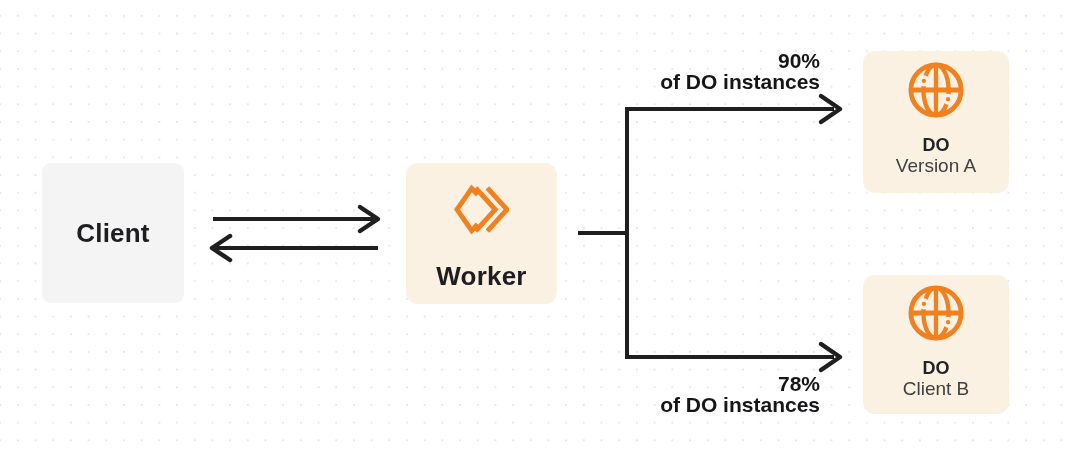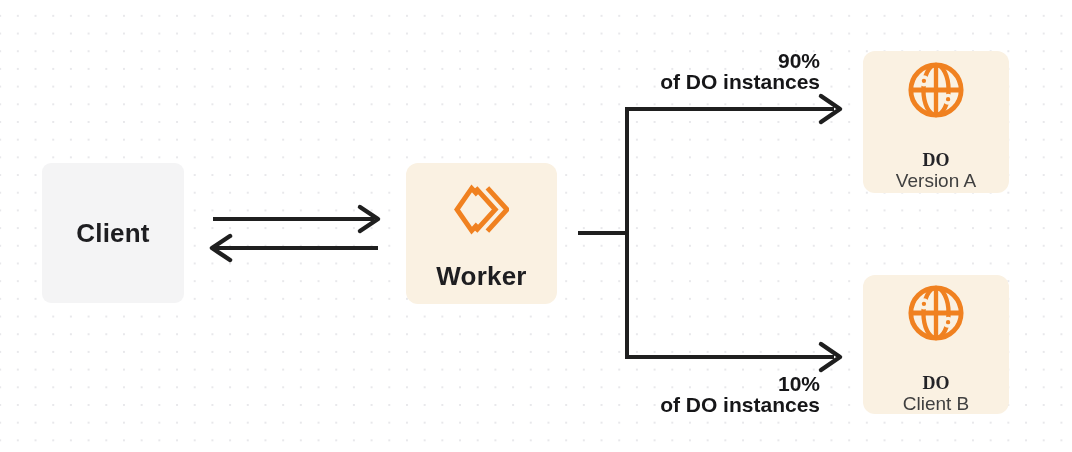--- a/index.html
+++ b/index.html
@@ -66,26 +66,25 @@
     padding-top: 9px;
   }
   .node-title {
     font-size: 26px;
     font-weight: 700;
     letter-spacing: 0.2px;
     color: #1e1e21;
   }
   .worker-label { margin-top: 25px; }
   .do-title {
-    margin-top: 31px;
+    margin-top: 16px;
     font-size: 18px;
     font-weight: 700;
     line-height: 20px;
     color: #232327;
-    font-family: Liberation Serif, serif;
   }
   .do-subtitle {
     font-size: 19px;
     font-weight: 400;
     line-height: 21px;
     color: #404040;
   }
   .edge-label {
     position: absolute;
     left: 620px;
@@ -143,21 +142,21 @@
     </svg>
     <span class="node-title worker-label">Worker</span>
   </div>
 
   <div class="edge-label edge-label-a">
     <div>90%</div>
     <div>of DO instances</div>
   </div>
 
   <div class="edge-label edge-label-b">
-    <div>10%</div>
+    <div>78%</div>
     <div>of DO instances</div>
   </div>
 
   <div class="node node-do-a">
     <svg class="icon-svg" width="58" height="58" viewBox="0 0 60 60" aria-hidden="true">
       <g fill="none" stroke="#f08120">
         <circle cx="30" cy="30" r="26" stroke-width="5"></circle>
         <line x1="4.5" y1="30" x2="55.5" y2="30" stroke-width="5"></line>
         <ellipse cx="30" cy="30" rx="13" ry="26" stroke-width="4.5"></ellipse>
         <line x1="30" y1="4.5" x2="30" y2="55.5" stroke-width="4.5"></line>

